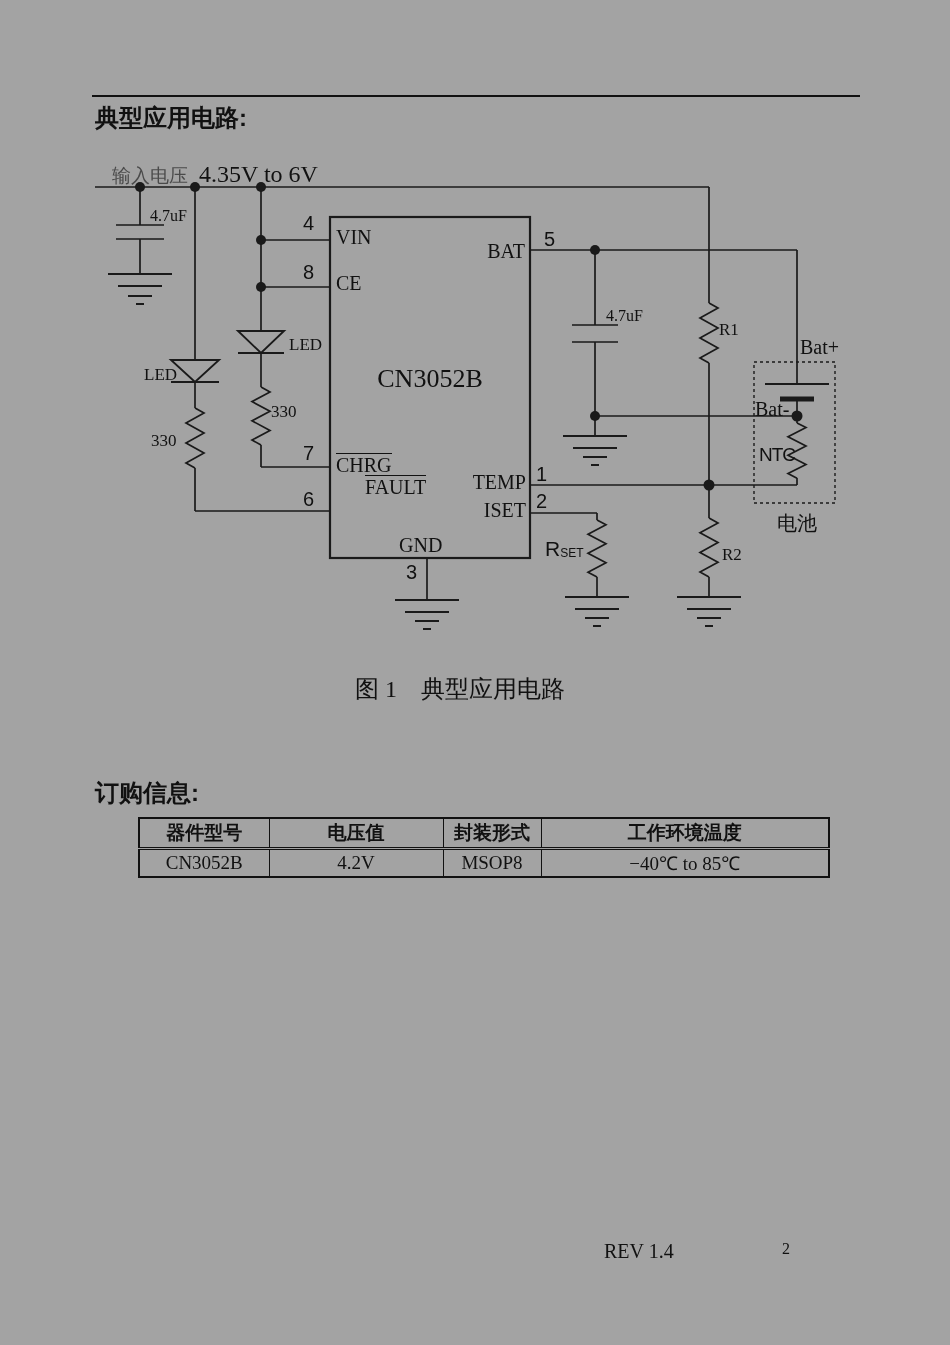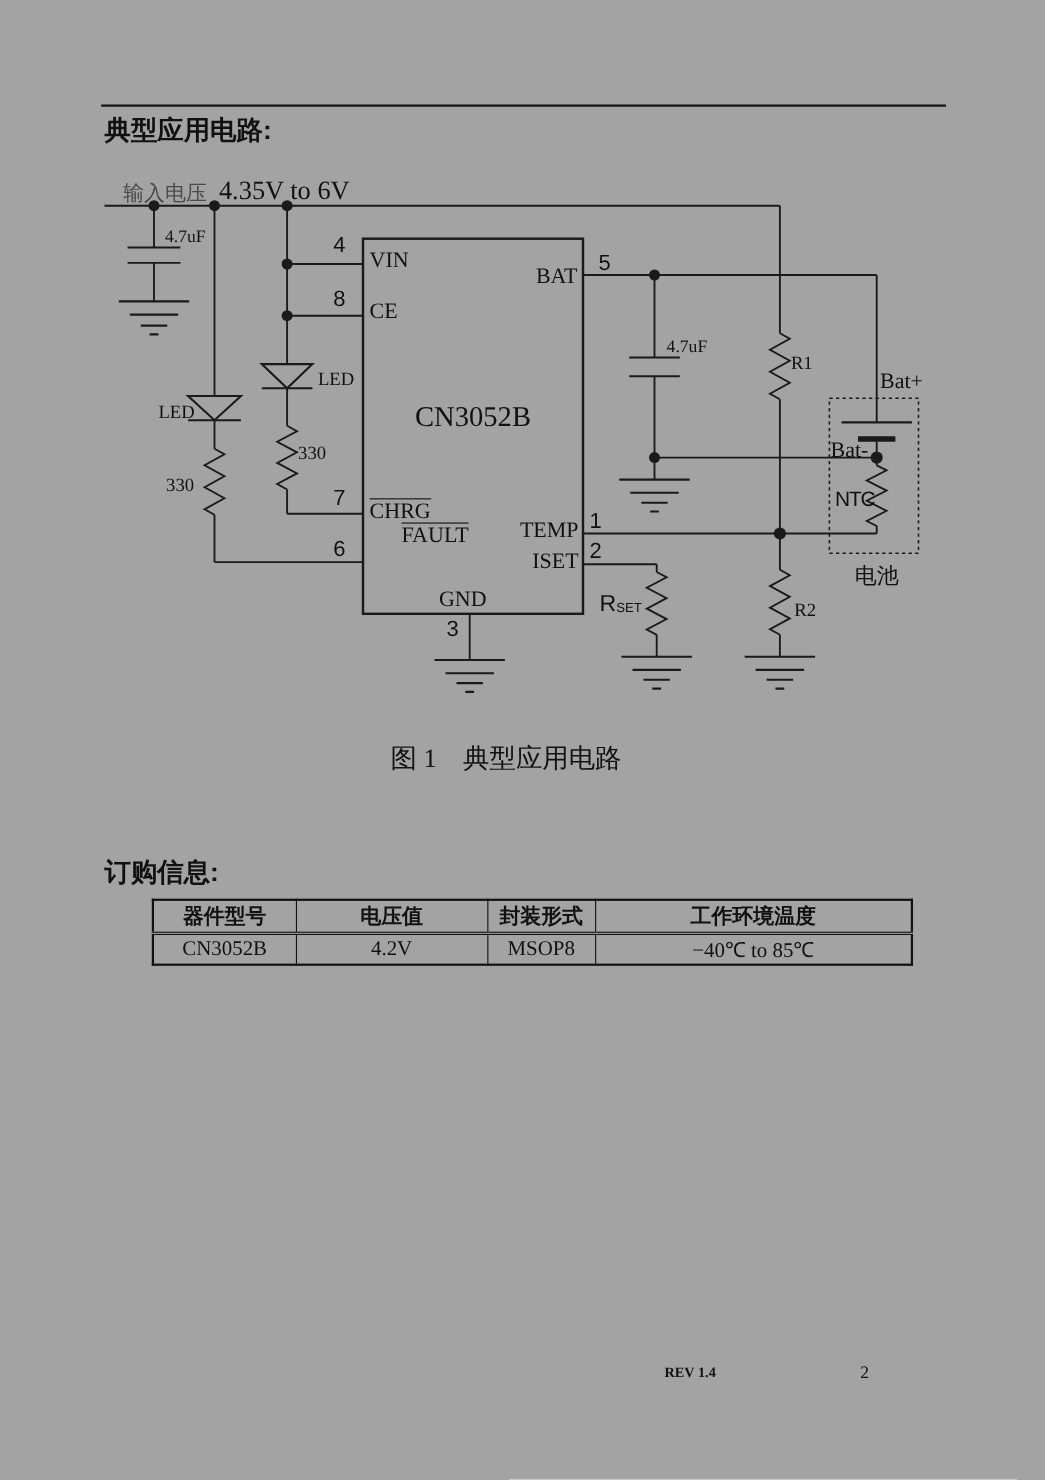--- a/index.html
+++ b/index.html
@@ -204,16 +204,16 @@
     </tr>
     <tr class="dat">
       <td>CN3052B</td>
       <td>4.2V</td>
       <td>MSOP8</td>
       <td>−40℃  to 85℃</td>
     </tr>
   </tbody>
     </table>
 
-  <div class="abs" style="left:604px;top:1240px;font-size:13px;font-weight:bold;">REV 1.4</div>
+  <div class="abs" style="left:604px;top:1240px;font-size:20px;">REV 1.4</div>
   <div class="abs" style="left:782px;top:1240px;font-size:16px;">2</div>
 
 </div>
 
 </body></html>

